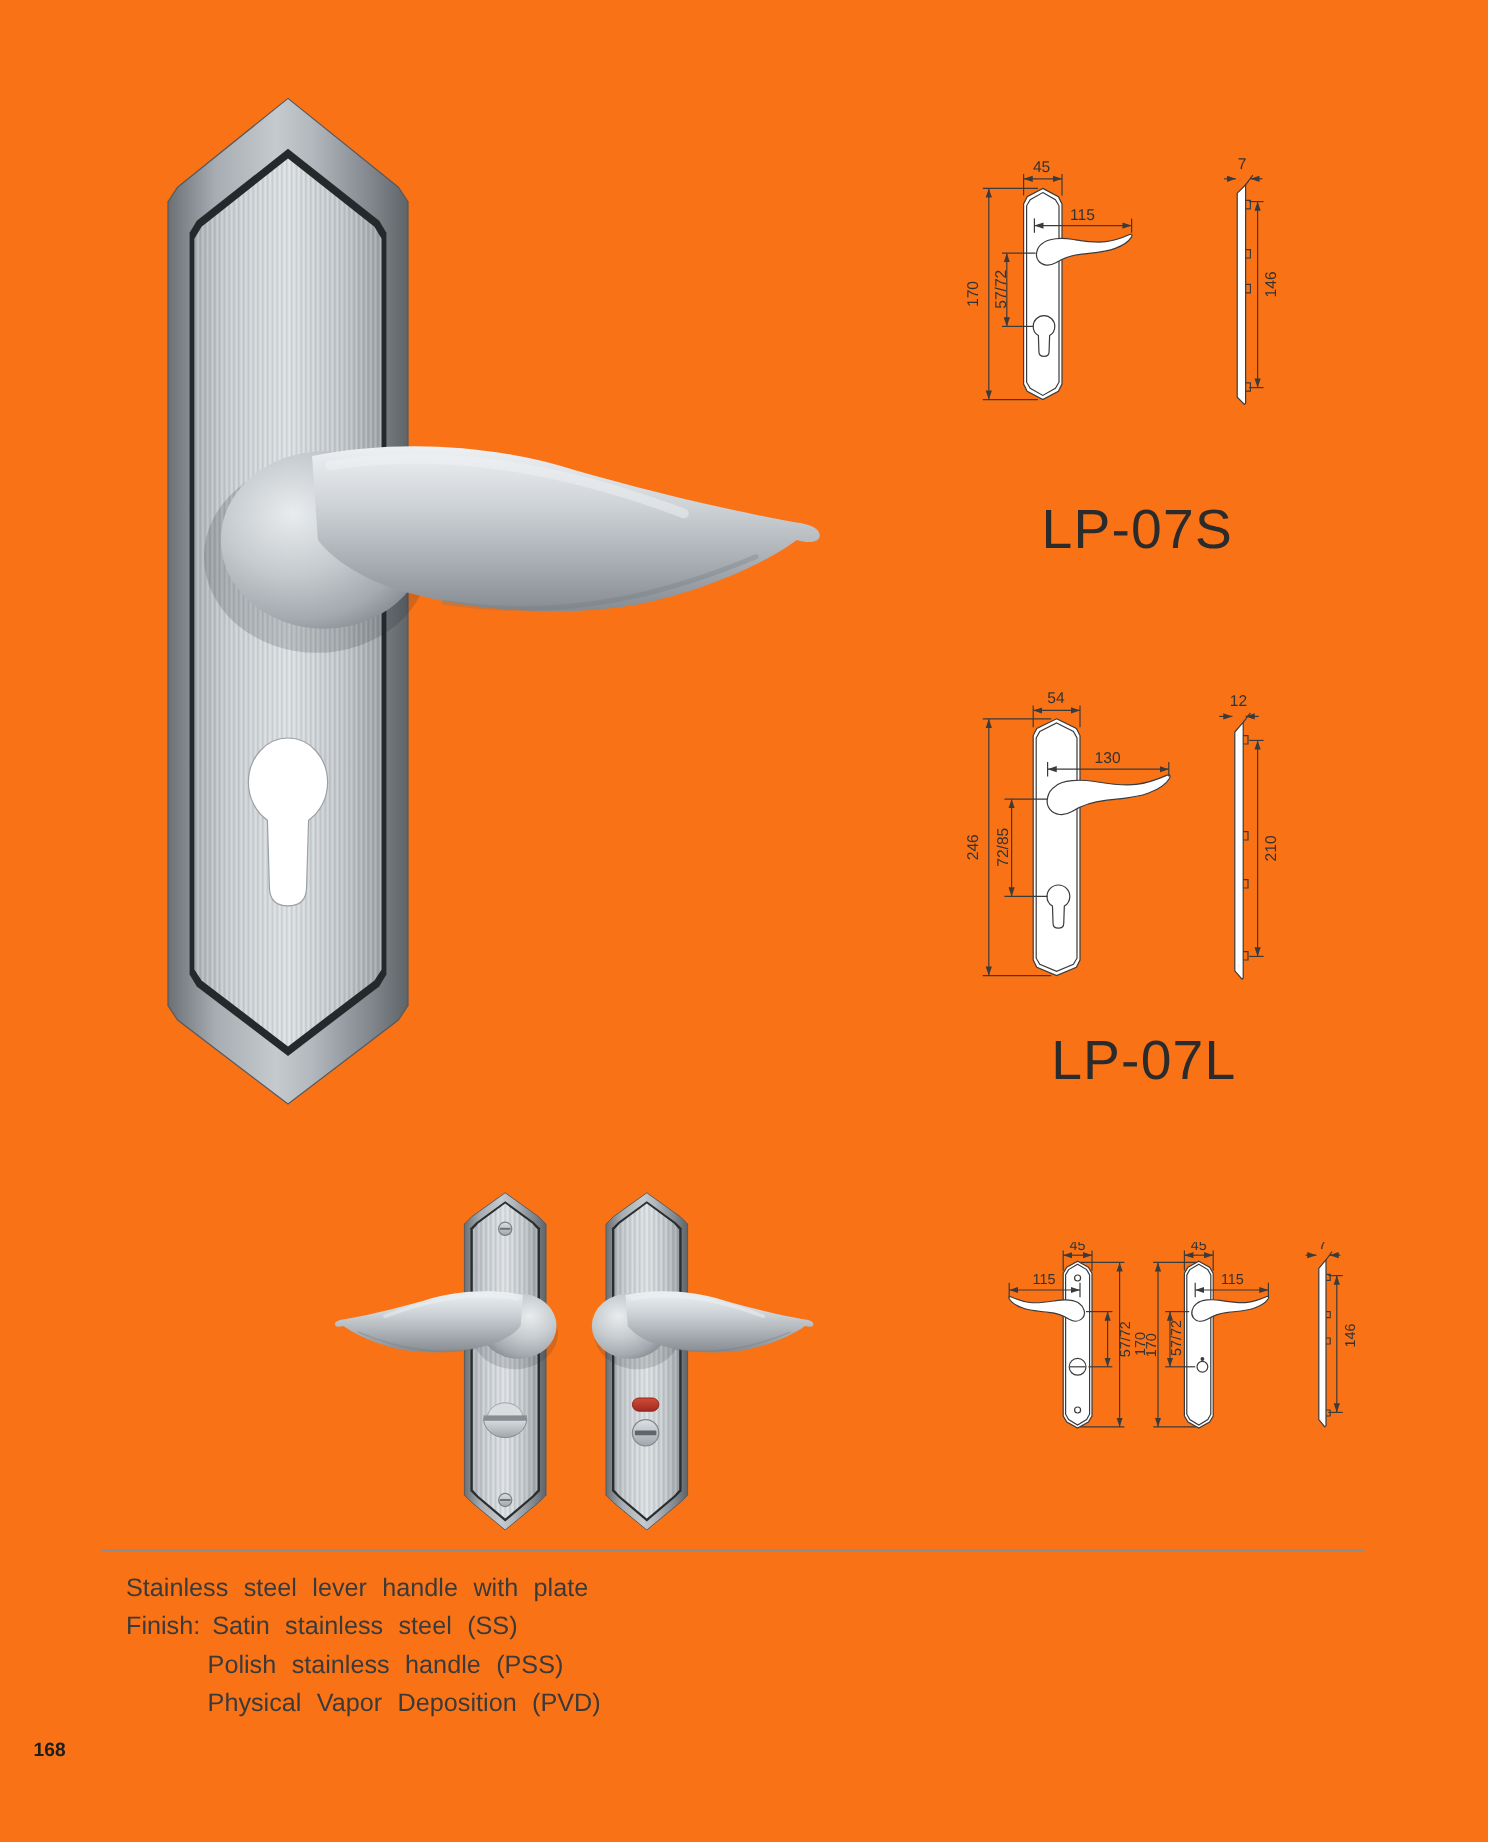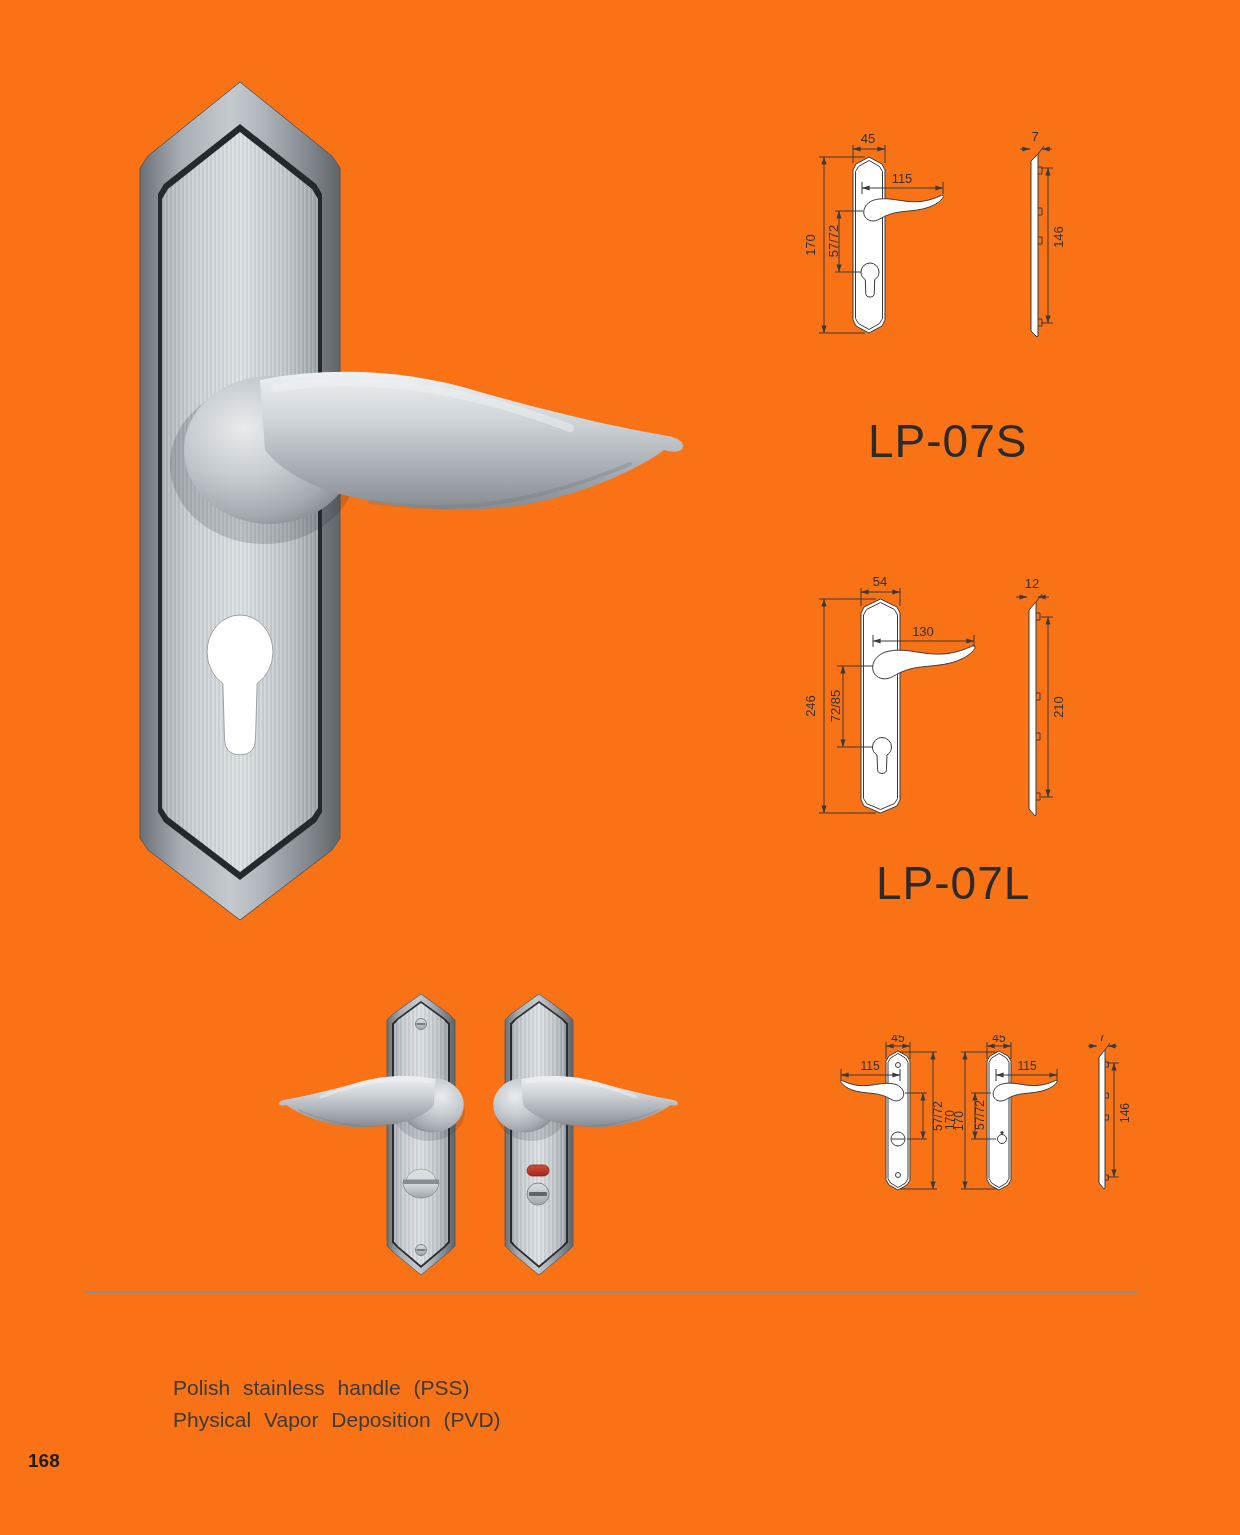--- a/index.html
+++ b/index.html
@@ -3,21 +3,21 @@
 <meta charset="utf-8">
 <style>
   html,body{margin:0;padding:0;background:#fff;}
   #page{position:relative;width:1240px;height:1535px;background:#f97316;overflow:hidden;
         font-family:"Liberation Sans",sans-serif;}
   .abs{position:absolute;}
   .model-label{position:absolute;font-size:46px;color:#2b2b2b;letter-spacing:1px;white-space:nowrap;}
   .divider{position:absolute;left:85px;top:1291px;width:1052px;height:2px;background:#8d8d8d;}
   .foot-line{position:absolute;font-size:21px;color:#3a3a3a;word-spacing:7px;white-space:nowrap;}
   .finish-val{margin-left:10px;}
-  .page-num{position:absolute;left:28px;top:1450px;font-size:19px;font-weight:bold;color:#1e1e1e;}
+  .page-num{position:absolute;left:28px;top:1450px;font-size:16px;font-weight:bold;color:#1e1e1e;}
   
   svg .ln{stroke:#3b3b3b;stroke-width:1;fill:none;}
   svg .otl{stroke:#3b3b3b;stroke-width:1;fill:#ffffff;}
   svg text.dt{font-family:"Liberation Sans",sans-serif;font-size:13px;fill:#333;text-anchor:middle;}
   svg text.dt3{font-family:"Liberation Sans",sans-serif;font-size:12px;fill:#333;text-anchor:middle;}
 </style>
 </head>
 <body>
 
 <div id="page">
@@ -289,17 +289,21 @@
       <text class="dt3" x="272" y="6">7</text>
       <line class="ln" x1="277" y1="28" x2="289" y2="28"></line>
         <line class="ln" x1="277" y1="142" x2="289" y2="142"></line>
       <line class="ln" x1="284" y1="28" x2="284" y2="142" marker-start="url(#arw)" marker-end="url(#arw)"></line>
       <text class="dt3" x="295" y="82" transform="rotate(-90 295 78)">146</text>
     </g>
   </svg>
 
   <div class="divider"></div>
 
+  <div class="foot-line" style="left:105px;top:1312px">Stainless steel lever handle with plate</div>
+  <div class="foot-line" style="left:105px;top:1344px">
+    <span>Finish:</span><span class="finish-val">Satin stainless steel (SS)</span>
+  </div>
   <div class="foot-line" style="left:173px;top:1376px">Polish stainless handle (PSS)</div>
   <div class="foot-line" style="left:173px;top:1408px">Physical Vapor Deposition (PVD)</div>
 
   <div class="page-num">168</div>
 </div>
 
 </body></html>

